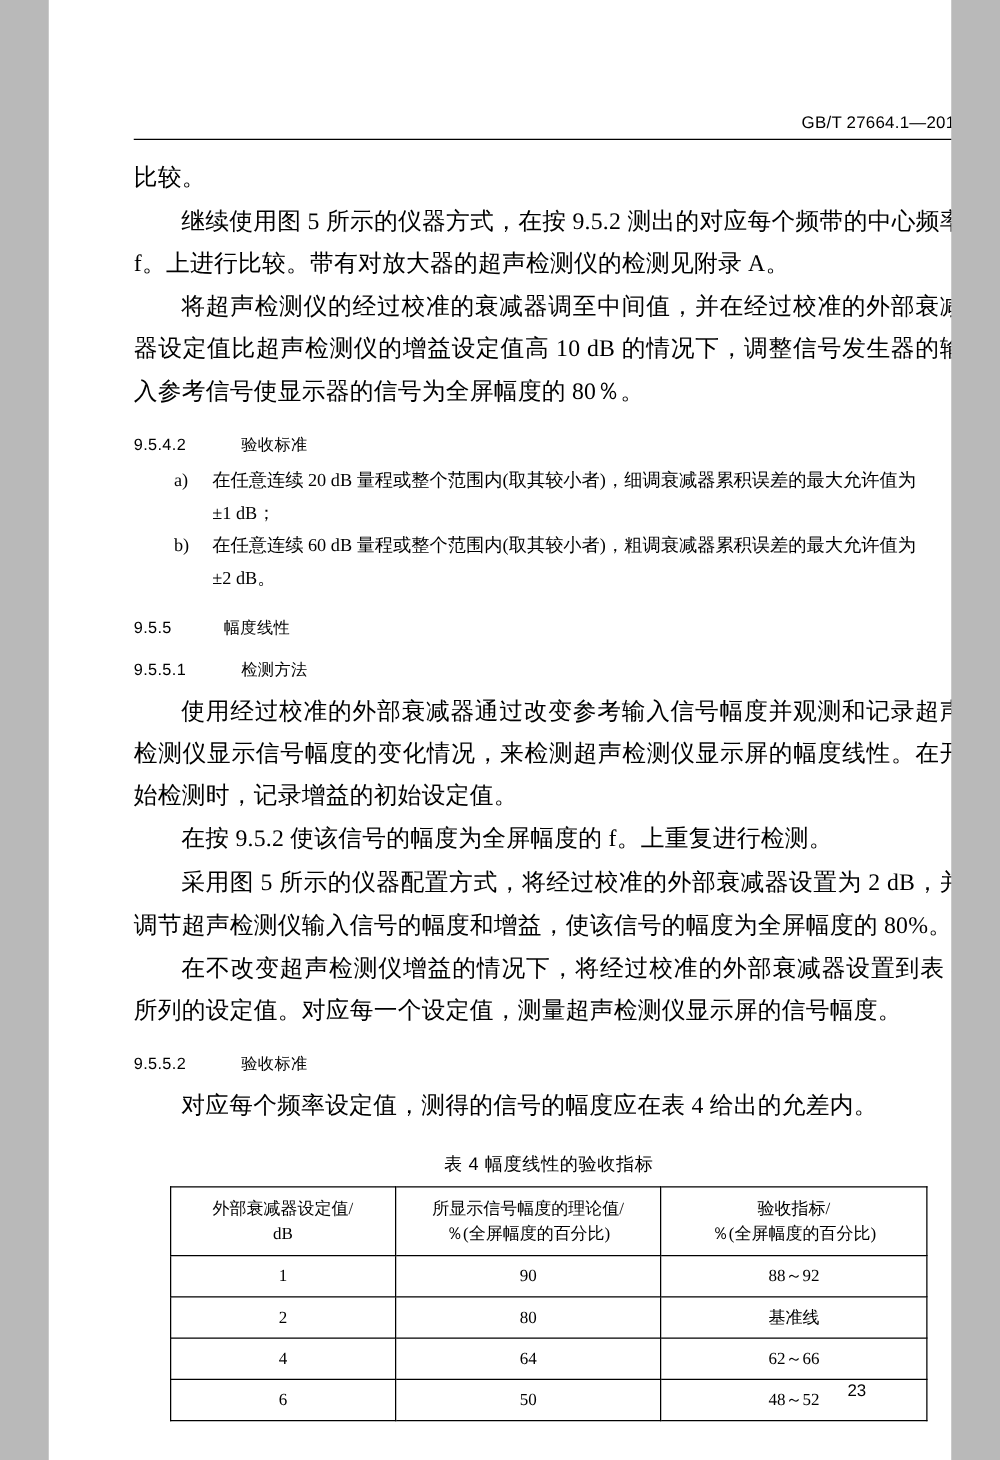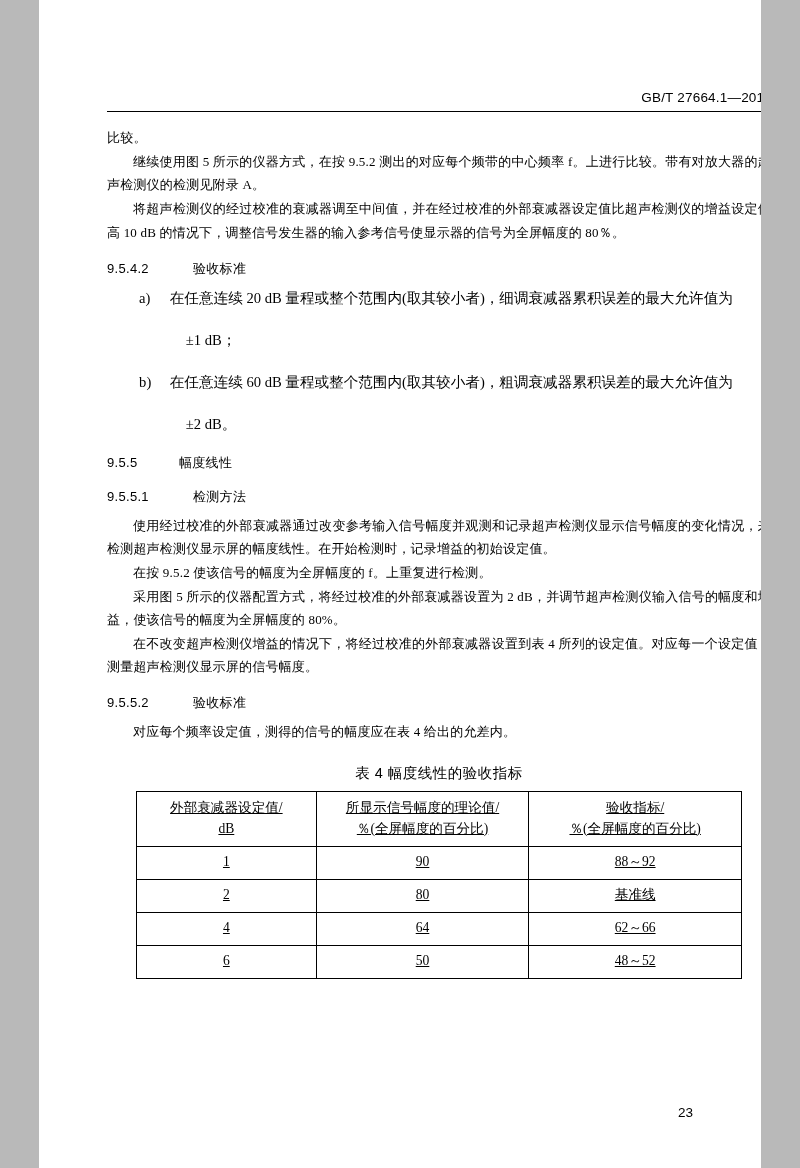--- a/index.html
+++ b/index.html
@@ -30,21 +30,21 @@
     letter-spacing: 0.2px;
     margin-bottom: 6px;
   }
   .rule {
     border: 0;
     border-top: 1.2px solid #000;
     margin: 4px 0 14px 0;
     width: 100%;
   }
   p.body {
-    font-size: 13px;
+    font-size: 19px;
     line-height: 1.78;
     margin: 0 0 1px 0;
     text-align: justify;
     text-justify: inter-ideograph;
     letter-spacing: 0.2px;
   }
   p.indent { text-indent: 2em; }
   .sec-head {
     font-family: "Liberation Sans", sans-serif;
     font-size: 13px;
@@ -62,21 +62,21 @@
     padding-left: 2.2em;
   }
   .list-item .marker {
     width: 2.1em;
     flex: 0 0 2.1em;
   }
   .list-item .text { flex: 1; text-align: justify; }
   .sub-line {
     font-size: 14.6px;
     line-height: 1.78;
-    margin: 16px;
+    margin: 0;
     padding-left: 4.3em;
   }
   .table-title {
     text-align: center;
     font-family: "Liberation Sans", sans-serif;
     font-size: 14.5px;
     margin: 20px 0 8px 0;
     letter-spacing: 0.5px;
   }
   table.amp {
@@ -84,21 +84,20 @@
     width: 606px;
     margin: 0 auto;
     font-size: 13.6px;
   }
   table.amp th, table.amp td {
     border: 1px solid #000;
     text-align: center;
     padding: 5px 2px;
     font-weight: normal;
     line-height: 1.5;
-    text-decoration: underline;
   }
   table.amp th {
     height: 44px;
     vertical-align: middle;
   }
   table.amp td { height: 22px; }
   table.amp col.c1 { width: 180px; }
   table.amp col.c2 { width: 213px; }
   table.amp col.c3 { width: 213px; }
   .page-num {

